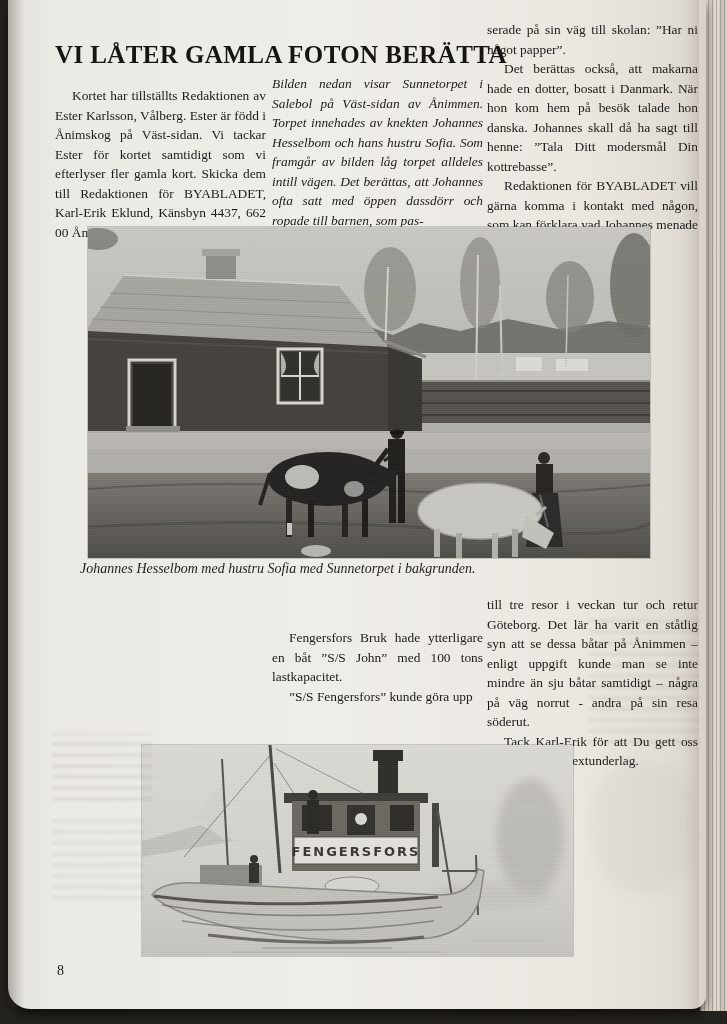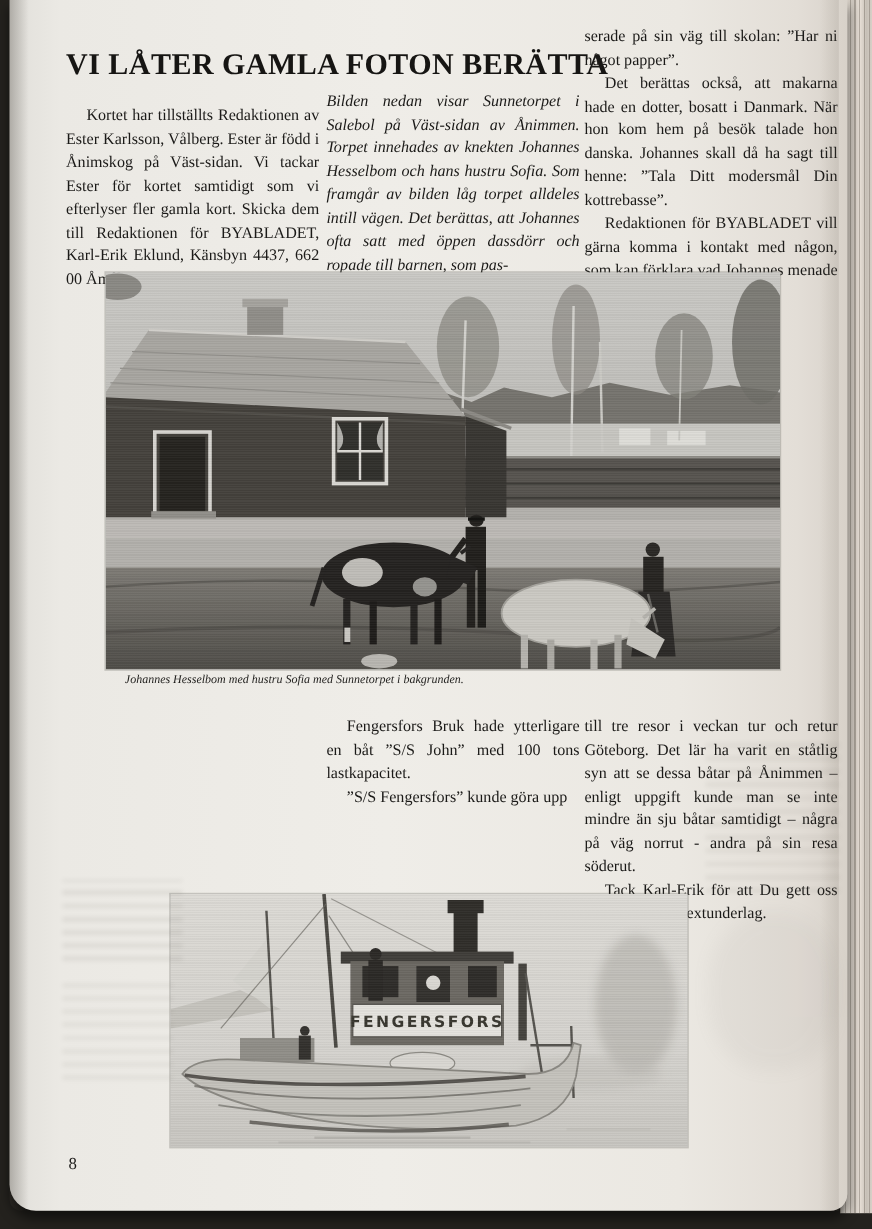--- a/index.html
+++ b/index.html
@@ -41,36 +41,36 @@
   .col{
     position:absolute;width:211px;
     font-size:13.4px;line-height:1.455;text-align:justify;color:#1b1a18;
   }
   .col p{margin:0;}
   .col p.ind{text-indent:17px;}
   #col1-top{left:47px;top:74px;margin-top:12px;}
   #col2-top{left:264px;top:74px;font-style:italic;}
   #col3-top{left:479px;top:20px;}
   #col1-bot{left:47px;top:595px;}
-  #col2-bot{left:264px;top:595px;font-family:Liberation Serif, serif;}
+  #col2-bot{left:264px;top:628px;font-family:Liberation Serif, serif;}
   #col3-bot{left:479px;top:595px;}
   .photo{
     position:absolute;overflow:hidden;background:#c4c2be;
     box-shadow:0 0 0 1px rgba(90,88,84,.28);
   }
   .photo svg{display:block;width:100%;height:100%;}
   .photo::after{ 
     content:"";position:absolute;inset:0;pointer-events:none;
     background-image:repeating-linear-gradient(0deg, rgba(255,255,255,.03) 0 1px, rgba(0,0,0,.03) 1px 2px);
   }
   #photo1{left:80px;top:227px;width:562px;height:331px;}
   #photo2{left:134px;top:745px;width:431px;height:211px;}
   .caption{
-    position:absolute;left:96px;top:561px;width:470px;
-    font-style:italic;font-size:10px;color:#1f1e1c;
+    position:absolute;left:72px;top:561px;width:470px;
+    font-style:italic;font-size:14px;color:#1f1e1c;
   }
   .pageno{position:absolute;left:49px;top:963px;font-size:14px;color:#1b1a18;}
   
   .ghost{position:absolute;pointer-events:none;}
   .ghost.lines{
     background:repeating-linear-gradient(0deg,#6e6a62 0 4px, rgba(0,0,0,0) 4px 11px);
     filter:blur(1.6px);
   }
   .ghost.blob{background:#8a8680;border-radius:45%;filter:blur(7px);}
   #ghost1{left:44px;top:733px;width:100px;height:68px;opacity:.11;}

